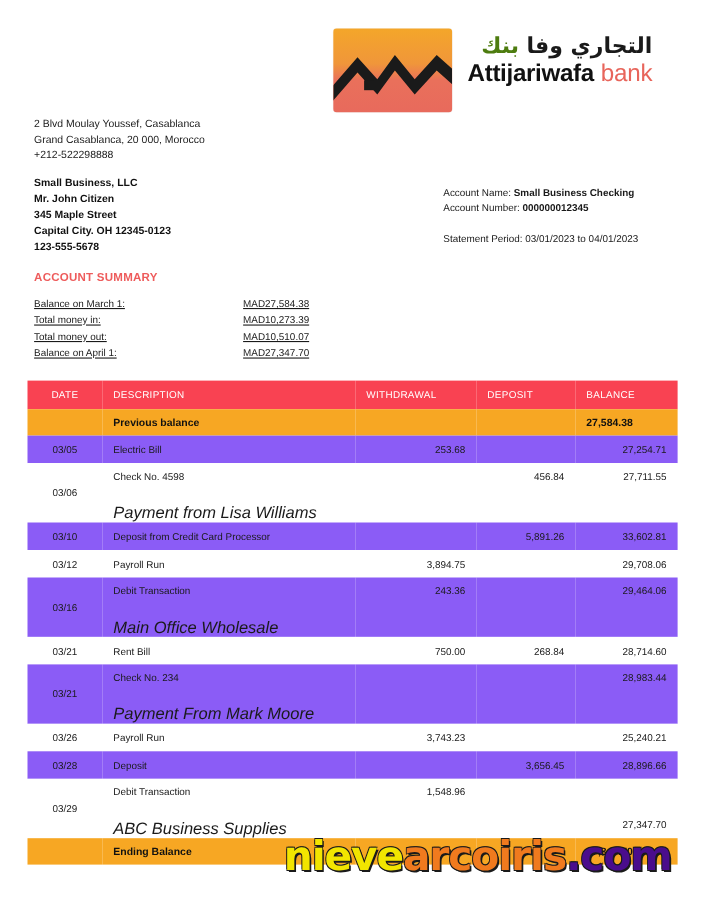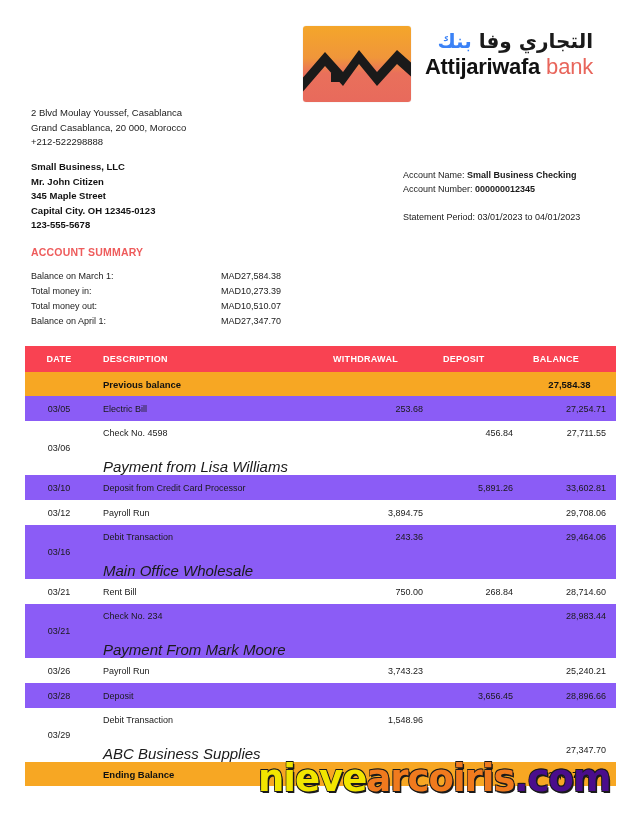--- a/index.html
+++ b/index.html
@@ -28,21 +28,21 @@
     box-shadow: 0 0 0 0.5px rgba(0,0,0,0.06);
   }
   .logo-mark svg { position: absolute; left:0; top:0; width:108px; height:76px; }
   .logo-words { margin-left: 14px; padding-top: 4px; }
   .logo-ar {
     font-size: 20px; line-height: 22px; font-weight: bold;
     color: #1a1a1a; direction: rtl; text-align: right;
     font-family: "DejaVu Sans", sans-serif;
     letter-spacing: -0.5px;
   }
-  .logo-ar .ar-red { color: #3b82f6; }
+  .logo-ar .ar-red { color: #4d7c0f; }
   .logo-lat {
     font-size: 22px; line-height: 26px; margin-top: 2px;
     font-family: "Liberation Sans", sans-serif;
   }
   .logo-lat .lat-a { font-weight: bold; color: #111; letter-spacing: -0.3px; }
   .logo-lat .lat-b { color: #E8655B; font-weight: normal; letter-spacing: -0.2px; }
 
   
   .bank-addr {
     position: absolute; left: 31px; top: 106px;
@@ -62,42 +62,42 @@
   
   .summary-title {
     position: absolute; left: 31px; top: 246px;
     font-size: 10.5px; font-weight: bold; color: #EE5C5C; letter-spacing: 0.2px;
   }
   .summary-table {
     position: absolute; left: 31px; top: 269px;
     font-size: 9px; line-height: 15px; color: #1a1a1a;
     border-collapse: collapse;
   }
-  .summary-table td { padding: 0; vertical-align: top; }
+  .summary-table td { padding: 0; vertical-align: top; text-decoration: underline; }
   .summary-table td.lbl { width: 190px; }
   .summary-table td.val { width: 110px; }
 
   
   .txn {
     position: absolute; left: 25px; top: 346px;
     width: 591px;
     border-collapse: collapse;
     font-size: 9px;
     table-layout: fixed;
   }
   .txn col.c-date  { width: 68px; }
   .txn col.c-desc  { width: 230px; }
   .txn col.c-with  { width: 110px; }
   .txn col.c-dep   { width: 90px; }
   .txn col.c-bal   { width: 93px; }
 
   .txn thead th {
     background: #F94252;
     color: #ffffff;
-    font-weight: bold;
+    font-weight: normal;
     font-size: 9px;
     letter-spacing: 0.3px;
     height: 26px;
     padding: 0 10px;
     vertical-align: middle;
   }
   .txn thead th.th-date { text-align: center; padding-left:0; padding-right:0; }
   .txn thead th.th-desc { text-align: left; }
   .txn thead th.th-num  { text-align: left; }
 
@@ -105,21 +105,21 @@
     background: #F7A723;
     height: 24px;
     font-weight: bold;
     font-size: 9.5px;
     color: #111;
     padding: 0 10px;
     vertical-align: middle;
   }
   .row-band td.b-date { padding: 0; }
   .row-band td.b-desc { text-align: left; }
-  .row-band td.b-num  { text-align: center; }
+  .row-band td.b-num  { text-align: left; }
 
   .txn tbody.body tr td {
     padding: 0 10px;
     vertical-align: middle;
     color: #1a1a1a;
     font-size: 9px;
   }
   .txn tbody.body tr.alt td { background: #8b5cf6; }
   .txn tbody.body tr.plain td { background: #FFFFFF; }
   .txn tbody.body td.d-date { text-align: center; padding: 0; white-space: nowrap; }

